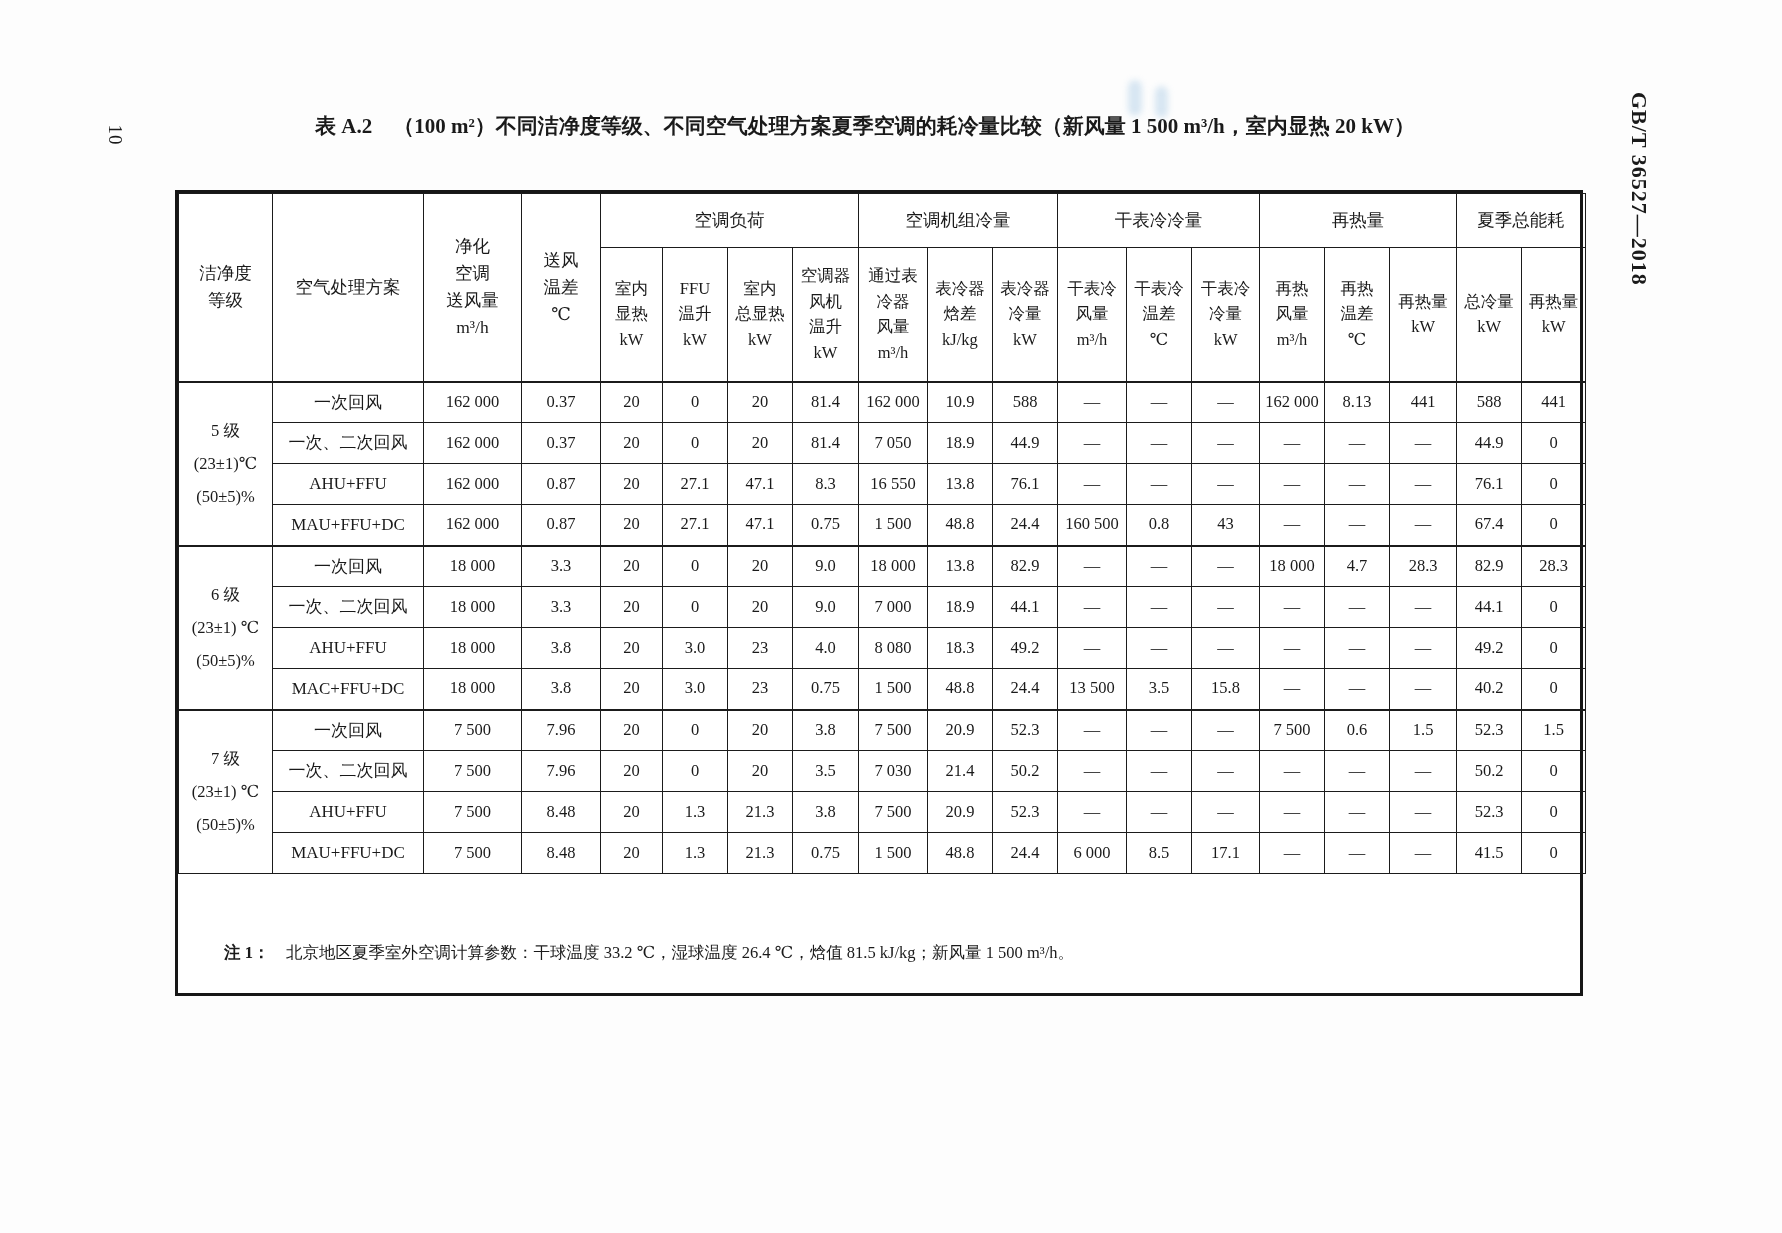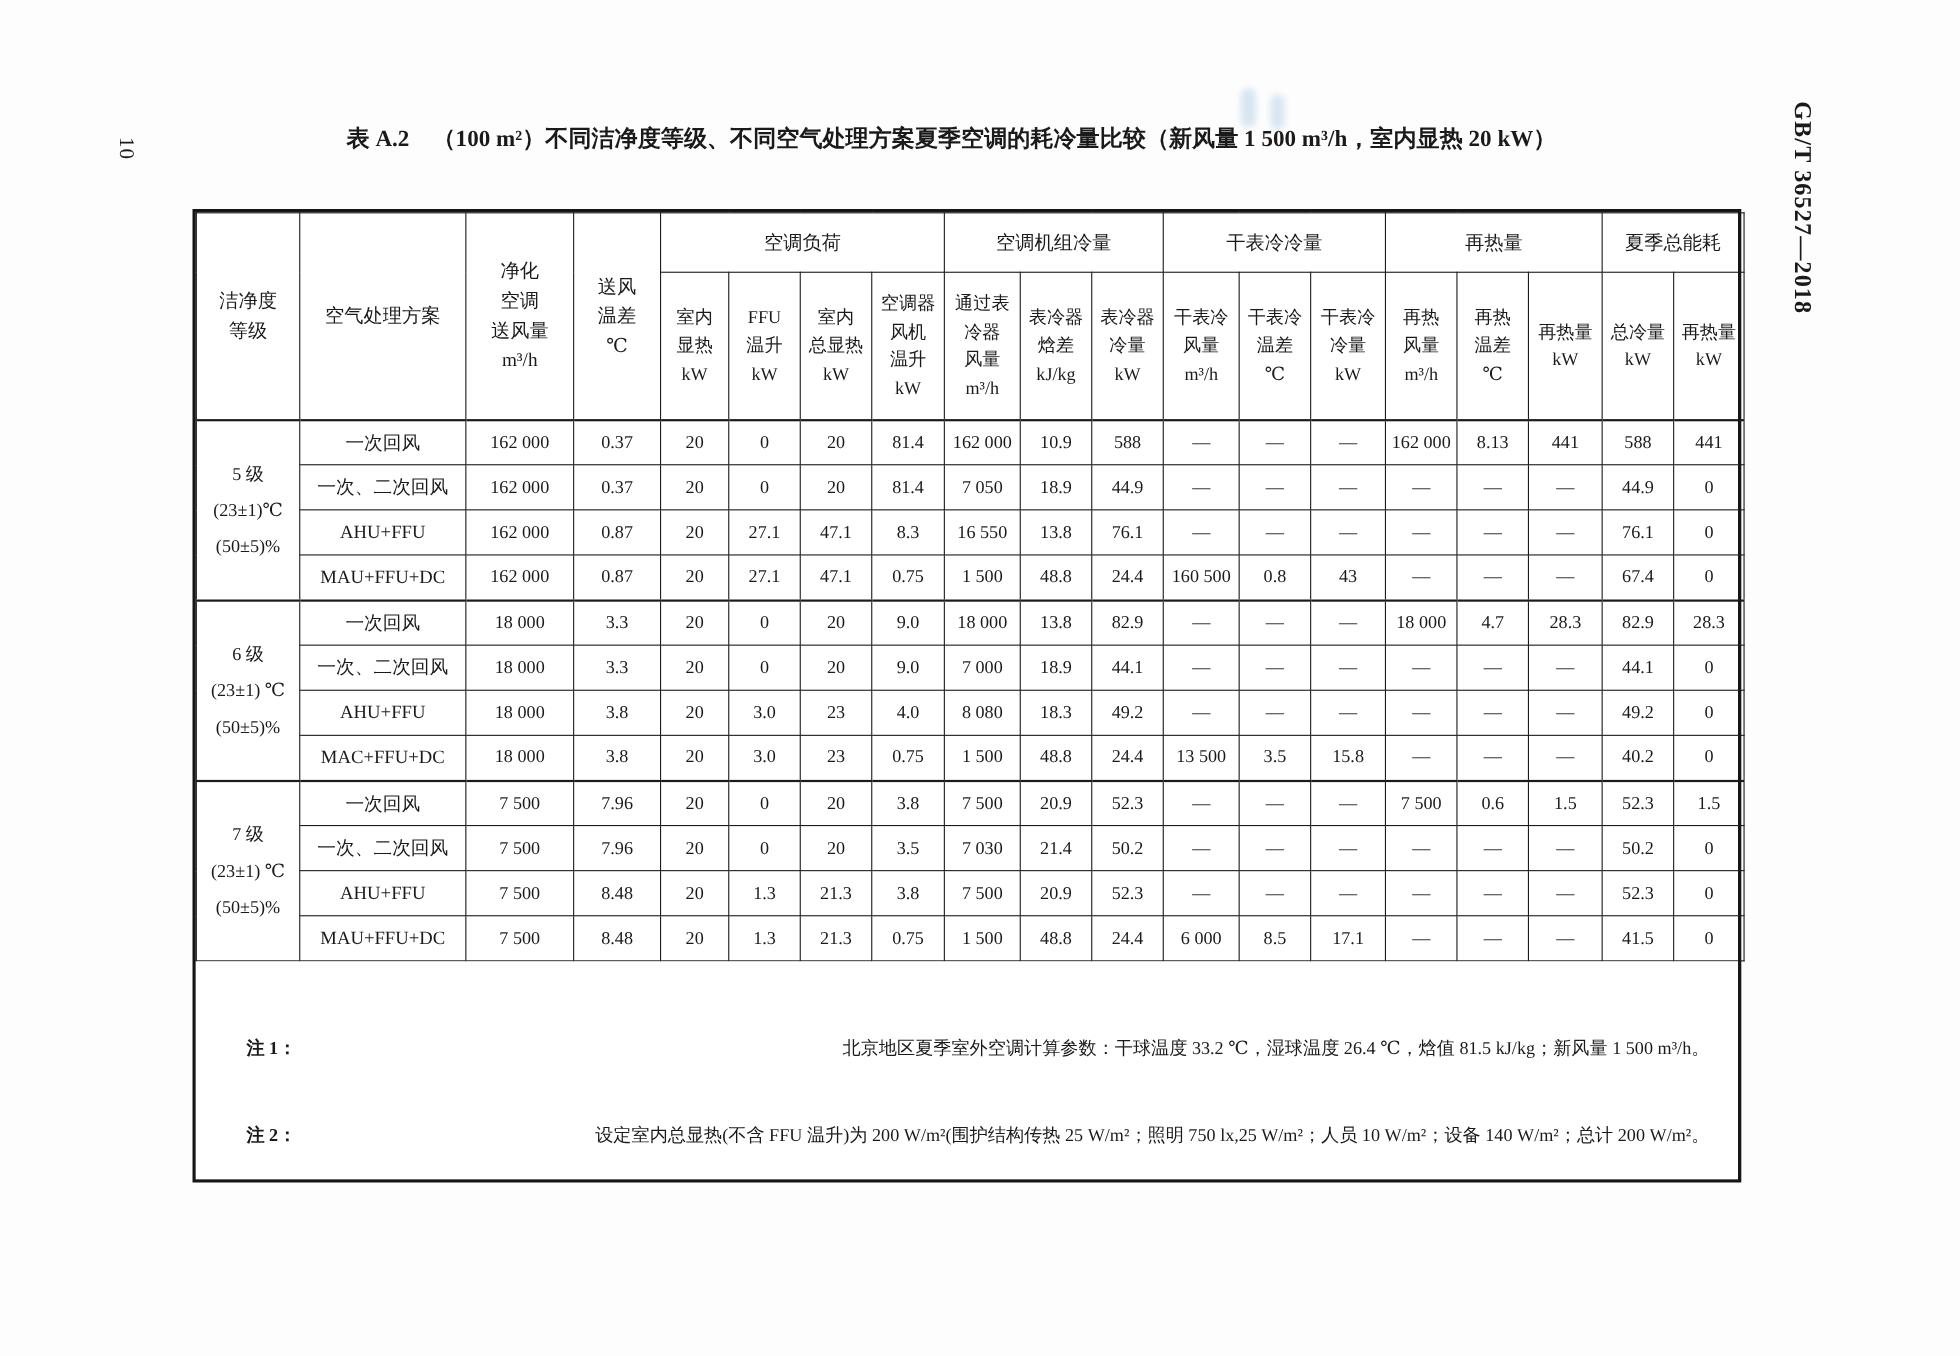--- a/index.html
+++ b/index.html
@@ -43,21 +43,21 @@
   tbody td{height:41px;}
   tbody tr.group-start td{border-top-width:2.5px;}
   td.grade-cell div{line-height:2.0;font-size:16.5px;}
   td.scheme-cell{font-size:17px;}
   .notes{
     padding:16px 26px 24px 46px;background:#fff;
     font-size:16.5px;line-height:1.95;
   }
   .note{display:flex;align-items:flex-start;margin-top:47px;}
   .note-label{flex:0 0 62px;font-weight:bold;white-space:nowrap;}
-  .note-text{flex:1;text-align:right;}
+  .note-text{flex:1;}
 </style>
 </head>
 <body>
 
 <div class="page-num">10</div>
 <div class="std-code">GB/T 36527—2018</div>
 <div class="doc-title">表 A.2　（100 m²）不同洁净度等级、不同空气处理方案夏季空调的耗冷量比较（新风量 1 500 m³/h，室内显热 20 kW）</div>
 
 <div class="scan-mark m1" style="background: rgb(159, 196, 226); opacity: 0.4;"></div>
 <div class="scan-mark m2" style="background: rgb(159, 196, 226); opacity: 0.4;"></div>
@@ -444,18 +444,14 @@
           <td>41.5</td>
           <td>0</td>
         </tr>
       </tbody>
     </table>
   <div class="notes" id="notes-host">
       <div class="note">
         <span class="note-label">注 1：</span>
         <span class="note-text">北京地区夏季室外空调计算参数：干球温度 33.2 ℃，湿球温度 26.4 ℃，焓值 81.5 kJ/kg；新风量 1 500 m³/h。</span>
       </div>
-      <div class="note">
-        <span class="note-label">注 2：</span>
-        <span class="note-text">设定室内总显热(不含 FFU 温升)为 200 W/m²(围护结构传热 25 W/m²；照明 750 lx,25 W/m²；人员 10 W/m²；设备 140 W/m²；总计 200 W/m²。</span>
-      </div>
     </div>
 </div>
 
 </body></html>

